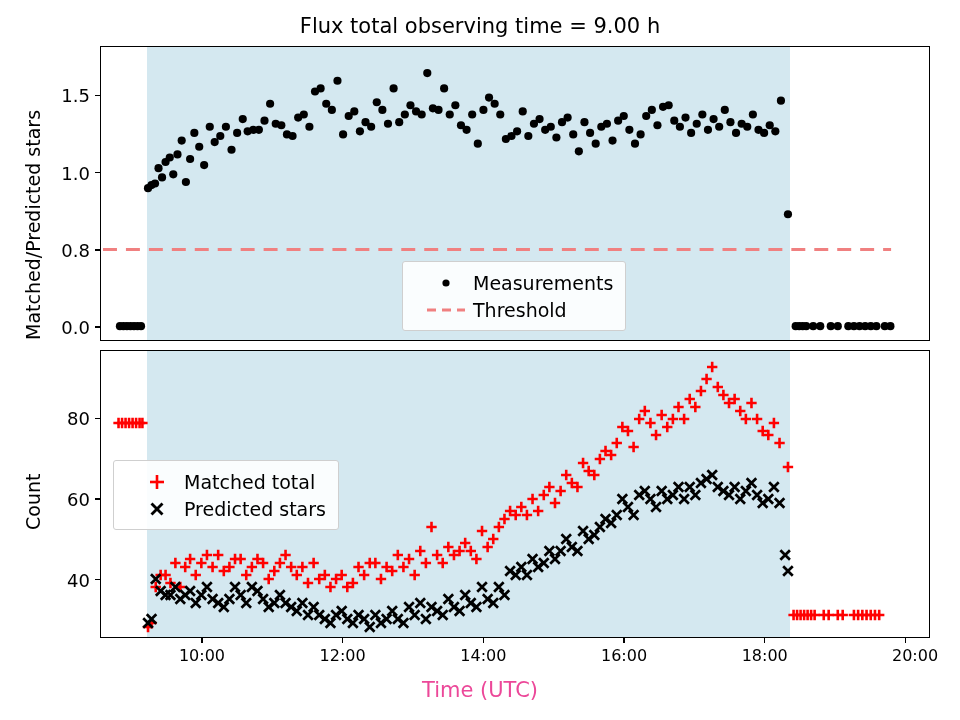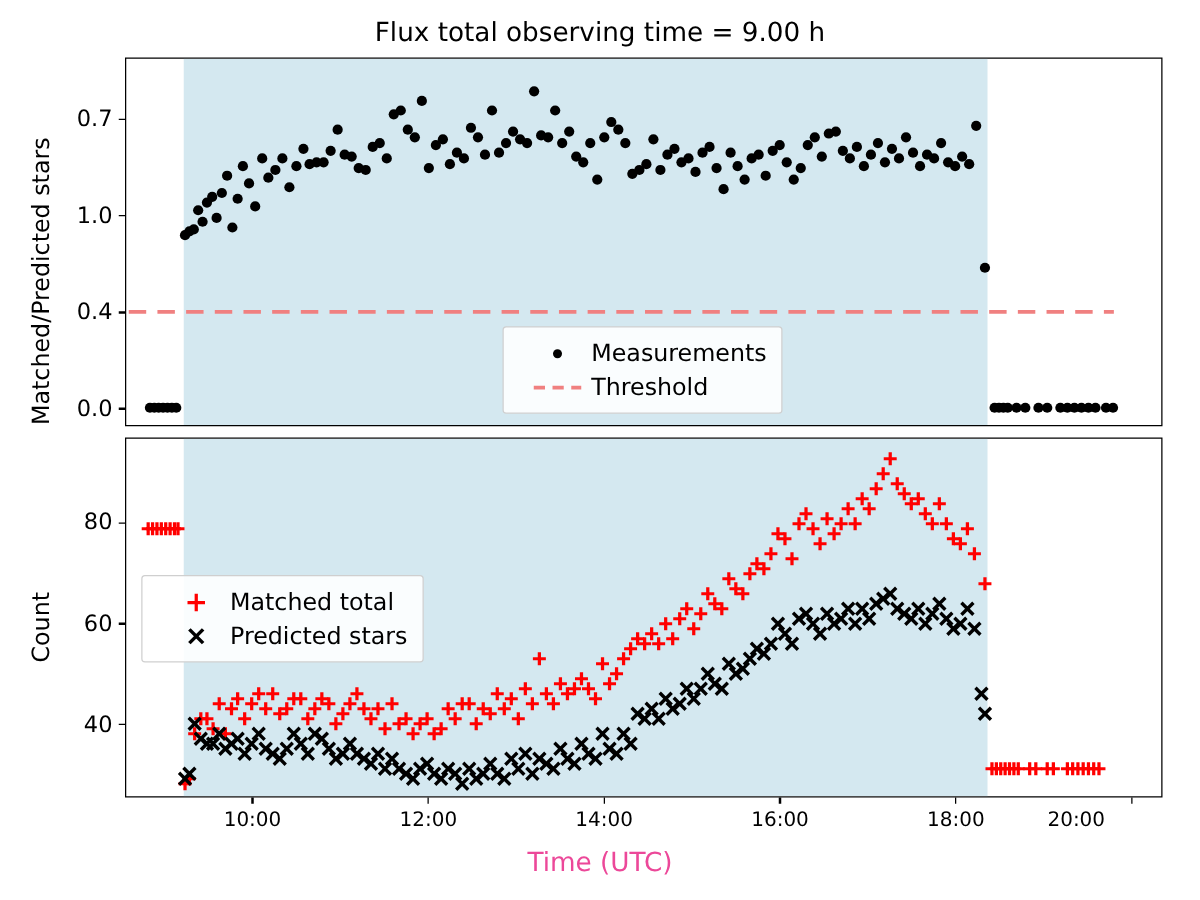--- a/index.html
+++ b/index.html
@@ -543,43 +543,43 @@
           <path d="M675.3779661016948,148.26293706293706L684.9779661016947,157.86293706293708M684.9779661016947,148.26293706293706L675.3779661016948,157.86293706293708" stroke="#000000" stroke-width="2.7" fill="none"></path>
           <path d="M681.0050847457627,200.62657342657343L690.6050847457626,210.22657342657345M690.6050847457626,200.62657342657343L681.0050847457627,210.22657342657345" stroke="#000000" stroke-width="2.7" fill="none"></path>
           <path d="M683.8186440677965,216.73846153846154L693.4186440677964,226.33846153846156M693.4186440677964,216.73846153846154L683.8186440677965,226.33846153846156" stroke="#000000" stroke-width="2.7" fill="none"></path>
         </g>
       </svg>
   </div>
 
   <div id="ticks-layer">
       <div class="ytick" style="left: 34px; top: 327.099px;">0.0</div>
       <div class="ytickmark" style="left: 95px; top: 326.299px;"></div>
-      <div class="ytick" style="left: 34px; top: 249.874px;">0.4</div>
+      <div class="ytick" style="left: 34px; top: 249.874px;">0.8</div>
       <div class="ytickmark" style="left: 95px; top: 249.074px;"></div>
       <div class="ytick" style="left: 34px; top: 172.649px;">1.0</div>
       <div class="ytickmark" style="left: 95px; top: 171.849px;"></div>
-      <div class="ytick" style="left: 34px; top: 95.4241px;">0.7</div>
+      <div class="ytick" style="left: 34px; top: 95.4241px;">1.5</div>
       <div class="ytickmark" style="left: 95px; top: 94.6241px;"></div>
       <div class="ytick" style="left: 34px; top: 579.594px;">40</div>
       <div class="ytickmark" style="left: 95px; top: 578.794px;"></div>
       <div class="ytick" style="left: 34px; top: 499.035px;">60</div>
       <div class="ytickmark" style="left: 95px; top: 498.235px;"></div>
       <div class="ytick" style="left: 34px; top: 418.476px;">80</div>
       <div class="ytickmark" style="left: 95px; top: 417.676px;"></div>
       <div class="xtick" style="left: 201.992px;">10:00</div>
       <div class="xtickmark" style="left: 201.192px; top: 638px;"></div>
       <div class="xtick" style="left: 342.669px;">12:00</div>
       <div class="xtickmark" style="left: 341.869px; top: 638px;"></div>
       <div class="xtick" style="left: 483.347px;">14:00</div>
       <div class="xtickmark" style="left: 482.547px; top: 638px;"></div>
       <div class="xtick" style="left: 624.025px;">16:00</div>
       <div class="xtickmark" style="left: 623.225px; top: 638px;"></div>
       <div class="xtick" style="left: 764.703px;">18:00</div>
       <div class="xtickmark" style="left: 763.903px; top: 638px;"></div>
-      <div class="xtick" style="left: 861px;">20:00</div>
+      <div class="xtick" style="left: 915px;">20:00</div>
       <div class="xtickmark" style="left: 904.581px; top: 638px;"></div>
     </div>
 
   <div class="legend-box" id="legend-top">
     <div class="legend-row">
       <span class="legend-key">
         <svg width="14" height="14">
             <circle cx="7" cy="7" r="3.6" fill="#000"></circle>
           </svg>
       </span>

